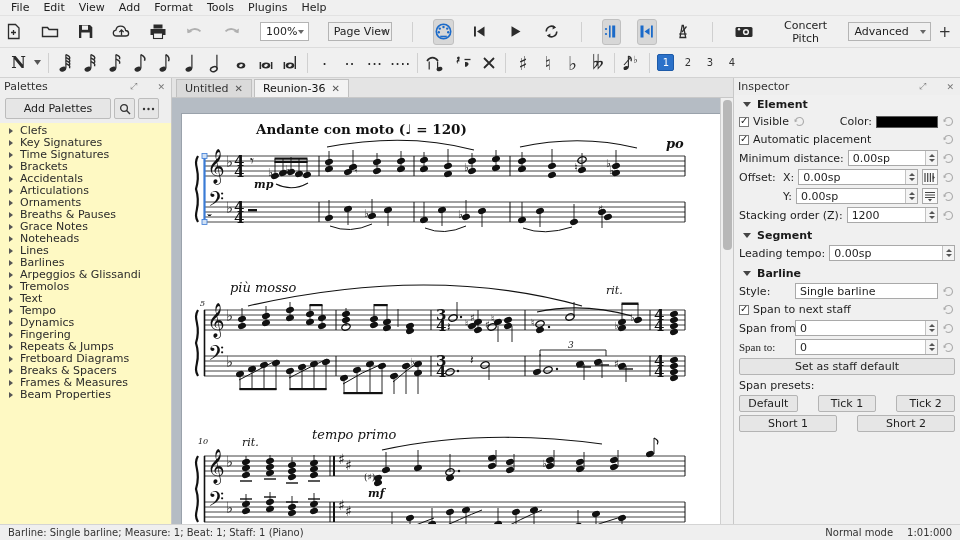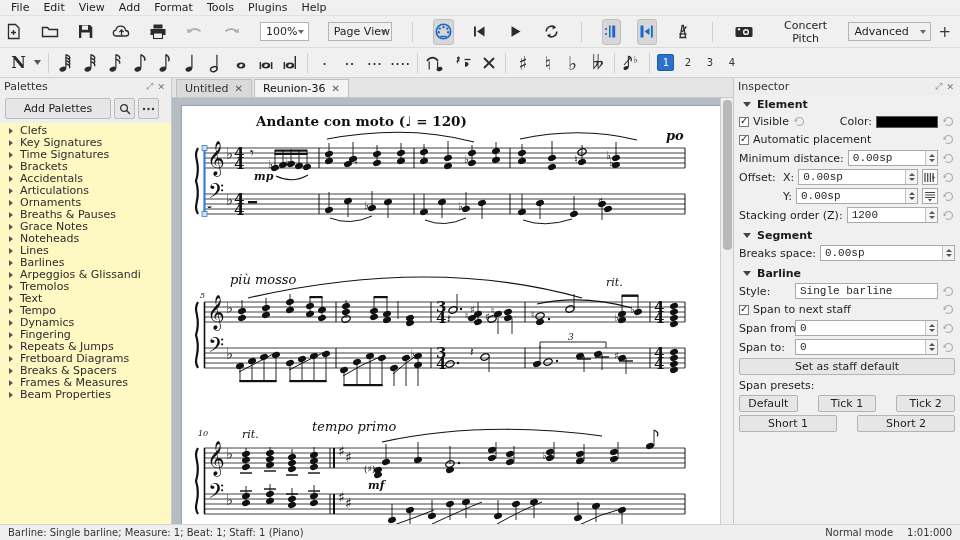--- a/index.html
+++ b/index.html
@@ -71,21 +71,21 @@
   
   .body { flex: 1 1 auto; display: flex; min-height: 0; }
 
   
   .palettes {
     width: 172px; flex: 0 0 172px; background: #eeeeee; border-right: 1px solid #c8c8c8;
     display: flex; flex-direction: column;
   }
   .dock-head {
     height: 17px; display: flex; align-items: center; padding: 0 4px;
-    font-size: 11px; color: #333; background: #eeeeee;
+    font-size: 11px; color: #333; background: #eeeeee; gap: 16px;
   }
   .dock-head .title { flex: 1; }
   .dock-ic { font-size: 9px; color: #777; padding: 0 2px; cursor: default; }
   .pal-toolrow { display: flex; align-items: center; gap: 3px; padding: 3px 12px 4px 5px; }
   .addpal {
     flex: 1; height: 21px; background: #e6e6e6; border: 1px solid #bcbcbc; border-radius: 2px;
     display: flex; align-items: center; justify-content: center; font-size: 11px; cursor: default;
   }
   .sqbtn {
     width: 21px; height: 21px; background: #e6e6e6; border: 1px solid #bcbcbc; border-radius: 2px;
@@ -109,21 +109,21 @@
   .tab {
     height: 18px; display: flex; align-items: center; gap: 6px; padding: 0 8px;
     font-size: 11px; background: #dadada; border: 1px solid #c0c0c0; border-bottom: none;
     margin-right: 2px; color: #333; cursor: default;
   }
   .tab.active { background: #f3f3f3; color: #111; }
   .tab .x { font-size: 10px; color: #555; }
 
   .scorewrap { flex: 1 1 auto; position: relative; background: #b5bcc4; overflow: hidden; }
   .page {
-    position: absolute; left: 10px; top: 8px; width: 541px; height: 100%;
+    position: absolute; left: 10px; top: 16px; width: 541px; height: 100%;
     background: #ffffff; box-shadow: 0 0 0 1px #9aa2ab;
   }
   .vscroll {
     position: absolute; right: 0; top: 0; width: 13px; height: 100%;
     background: #efefef; border-left: 1px solid #cfcfcf;
   }
   .vthumb { position: absolute; left: 2px; top: 2px; width: 9px; height: 150px; background: #b8b8b8; border-radius: 4px; }
   .score-svg { position: absolute; left: 0; top: 0; }
 
   
@@ -145,21 +145,21 @@
   .chk { display: flex; align-items: center; gap: 4px; cursor: default; }
   .cbox {
     width: 10px; height: 10px; border: 1px solid #7a7a7a; background: #fff; position: relative;
     display: inline-block;
   }
   .cbox.checked::after {
     content: "✓"; position: absolute; left: 0px; top: -3px; font-size: 10px; color: #222;
   }
   .field {
     flex: 1; height: 16px; background: #fff; border: 1px solid #a9a9a9; display: flex;
-    align-items: center; padding-left: 4px; font-size: 11px; position: relative; min-width: 0; font-family: Liberation Mono, monospace;
+    align-items: center; padding-left: 4px; font-size: 11px; position: relative; min-width: 0;
   }
   .spin {
     position: absolute; right: 0; top: 0; width: 12px; height: 100%;
     border-left: 1px solid #c2c2c2; background: #f4f4f4;
     display: flex; flex-direction: column; align-items: center; justify-content: center;
   }
   .spin i { display: block; width: 0; height: 0; border-left: 3px solid transparent;
             border-right: 3px solid transparent; }
   .spin i.up { border-bottom: 3px solid #555; margin-bottom: 2px; }
   .spin i.dn { border-top: 3px solid #555; }
@@ -1265,21 +1265,21 @@
               <path d="M2.5 6.5a4 4 0 1 1 1.2 2.8" fill="none" stroke="#777" stroke-width="1.1"></path>
               <path d="M1.3 4.2l.5 3 2.8-1.1z" fill="#777"></path>
             </svg>
         </div>
 
         <div class="sect-head">
           <i class="caret"></i>
           <span>Segment</span>
         </div>
         <div class="row">
-          <span class="lbl">Breaks space:</span>
+          <span class="lbl">Leading tempo:</span>
           <div class="field">
             <span>0.00sp</span>
             <span class="spin">
                 <i class="up"></i>
                 <i class="dn"></i>
               </span>
           </div>
         </div>
 
         <div class="sect-head">
@@ -1319,21 +1319,21 @@
                 <i class="dn"></i>
               </span>
           </div>
           <svg class="reset-ic" viewBox="0 0 13 13">
               <path d="M2.5 6.5a4 4 0 1 1 1.2 2.8" fill="none" stroke="#777" stroke-width="1.1"></path>
               <path d="M1.3 4.2l.5 3 2.8-1.1z" fill="#777"></path>
             </svg>
         </div>
 
         <div class="row">
-          <span class="lbl" style="width:52px;">Span to:</span>
+          <span class="lbl" style="width:52px;font-family:Liberation Serif, serif;">Span to:</span>
           <div class="field">
             <span>0</span>
             <span class="spin">
                 <i class="up"></i>
                 <i class="dn"></i>
               </span>
           </div>
           <svg class="reset-ic" viewBox="0 0 13 13">
               <path d="M2.5 6.5a4 4 0 1 1 1.2 2.8" fill="none" stroke="#777" stroke-width="1.1"></path>
               <path d="M1.3 4.2l.5 3 2.8-1.1z" fill="#777"></path>

